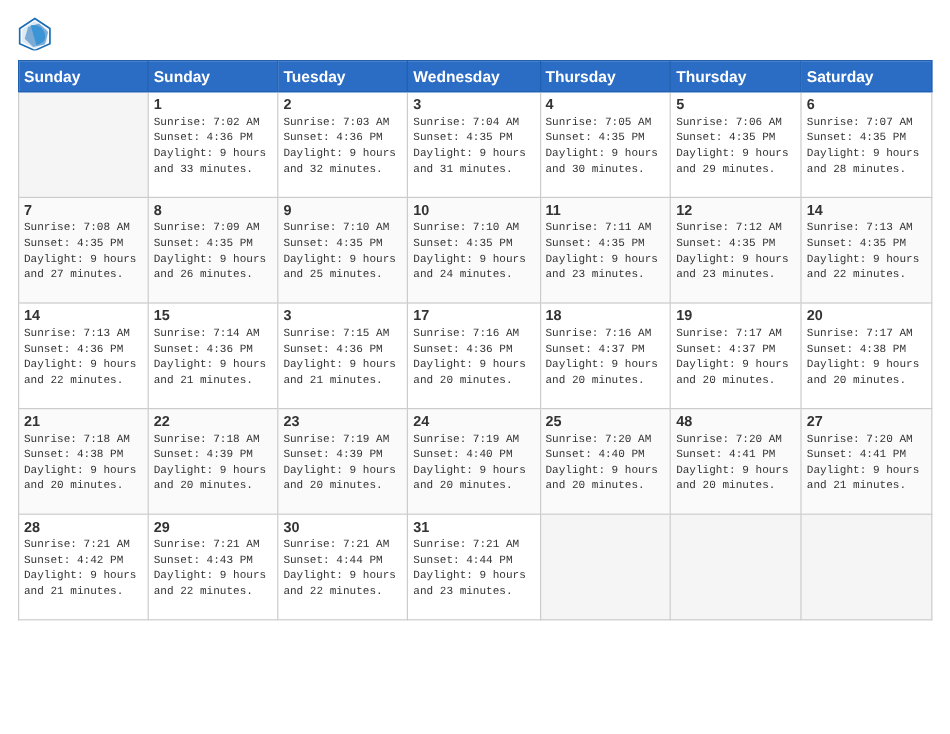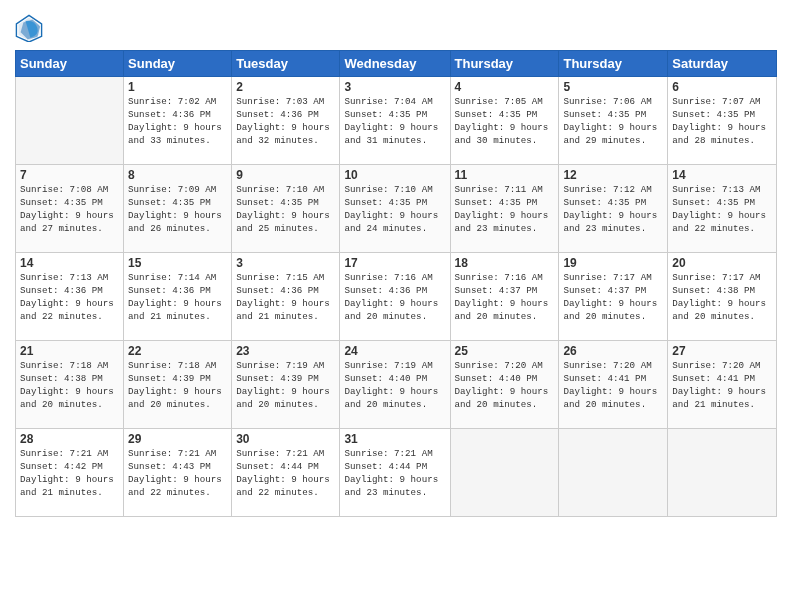--- a/index.html
+++ b/index.html
@@ -236,21 +236,21 @@
           </td>
           <td>
             <span class="day-number">24</span>
             <div class="day-info">Sunrise: 7:19 AM<br>Sunset: 4:40 PM<br>Daylight: 9 hours<br>and 20 minutes.</div>
           </td>
           <td>
             <span class="day-number">25</span>
             <div class="day-info">Sunrise: 7:20 AM<br>Sunset: 4:40 PM<br>Daylight: 9 hours<br>and 20 minutes.</div>
           </td>
           <td>
-            <span class="day-number">26</span>
+            <span class="day-number">48</span>
             <div class="day-info">Sunrise: 7:20 AM<br>Sunset: 4:41 PM<br>Daylight: 9 hours<br>and 20 minutes.</div>
           </td>
           <td>
             <span class="day-number">27</span>
             <div class="day-info">Sunrise: 7:20 AM<br>Sunset: 4:41 PM<br>Daylight: 9 hours<br>and 21 minutes.</div>
           </td>
         </tr>
         <tr>
           <td>
             <span class="day-number">28</span>

